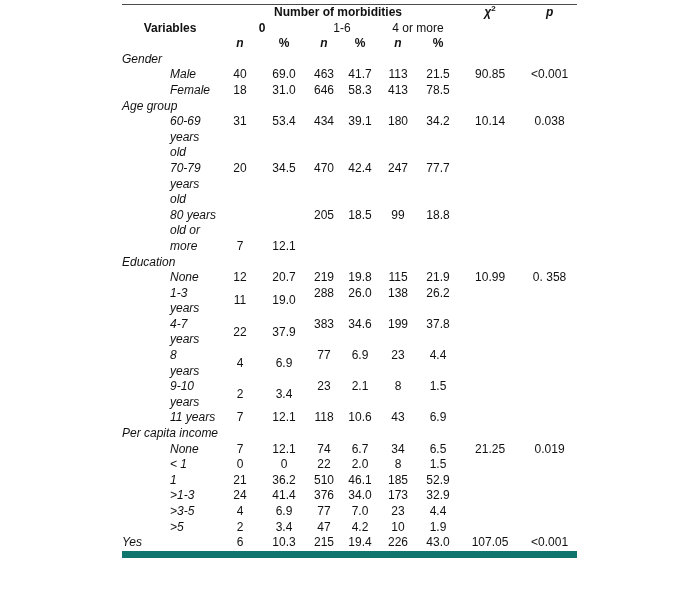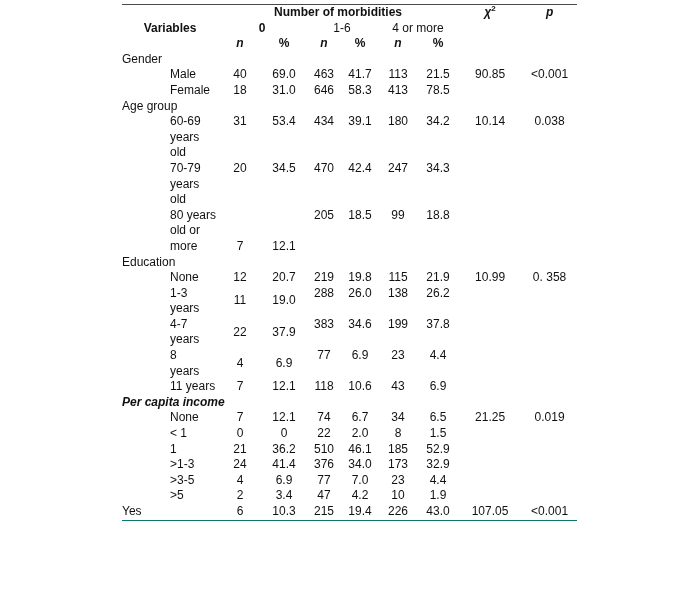--- a/index.html
+++ b/index.html
@@ -17,35 +17,35 @@
     margin: 4px 0 0 122px;
     width: 455px;
   }
   table.stats {
     border-collapse: collapse;
     table-layout: fixed;
     width: 455px;
     font-size: 12px;
     line-height: 15.6px;
     border-top: 1px solid #4a4a4a;
-    border-bottom: 1px solid #0f766e;
+    border-bottom: 7px solid #0f766e;
   }
   table.stats td {
     padding: 0;
     vertical-align: top;
     overflow: visible;
     white-space: nowrap;
   }
   .center { text-align: center; }
   .bold { font-weight: bold; }
   .bi { font-weight: bold; font-style: italic; }
   .val { text-align: center; }
-  td.lbl { text-align: left; }
+  td.lbl { text-align: left; font-style: italic; }
   td.lbl.ind { padding-left: 48px; }
-  td.lbl.ital { font-style: italic; font-weight: bold; }
+  td.lbl.ital { font-style: italic; }
   sup.chi-sup {
     font-size: 8px;
     font-weight: bold;
     vertical-align: super;
     line-height: 0;
   }
 </style>
 </head>
 <body>
 
@@ -161,21 +161,21 @@
           <td class="lbl ind">
             <div>70-79</div>
             <div>years</div>
             <div>old</div>
           </td>
           <td class="val">20</td>
           <td class="val">34.5</td>
           <td class="val">470</td>
           <td class="val">42.4</td>
           <td class="val">247</td>
-          <td class="val">34.3</td>
+          <td class="val">77.7</td>
           <td class="val"></td>
           <td class="val"></td>
         </tr>
         <tr>
           <td class="lbl ind">
             <div>80 years</div>
             <div>old or</div>
             <div>more</div>
           </td>
           <td class="val" style="vertical-align: bottom;">7</td>
@@ -250,20 +250,34 @@
           <td class="val" style="vertical-align: middle;">6.9</td>
           <td class="val">77</td>
           <td class="val">6.9</td>
           <td class="val">23</td>
           <td class="val">4.4</td>
           <td class="val"></td>
           <td class="val"></td>
         </tr>
         <tr>
           <td class="lbl ind">
+            <div>9-10</div>
+            <div>years</div>
+          </td>
+          <td class="val" style="vertical-align: middle;">2</td>
+          <td class="val" style="vertical-align: middle;">3.4</td>
+          <td class="val">23</td>
+          <td class="val">2.1</td>
+          <td class="val">8</td>
+          <td class="val">1.5</td>
+          <td class="val"></td>
+          <td class="val"></td>
+        </tr>
+        <tr>
+          <td class="lbl ind">
             <div>11 years</div>
           </td>
           <td class="val">7</td>
           <td class="val">12.1</td>
           <td class="val">118</td>
           <td class="val">10.6</td>
           <td class="val">43</td>
           <td class="val">6.9</td>
           <td class="val"></td>
           <td class="val"></td>

